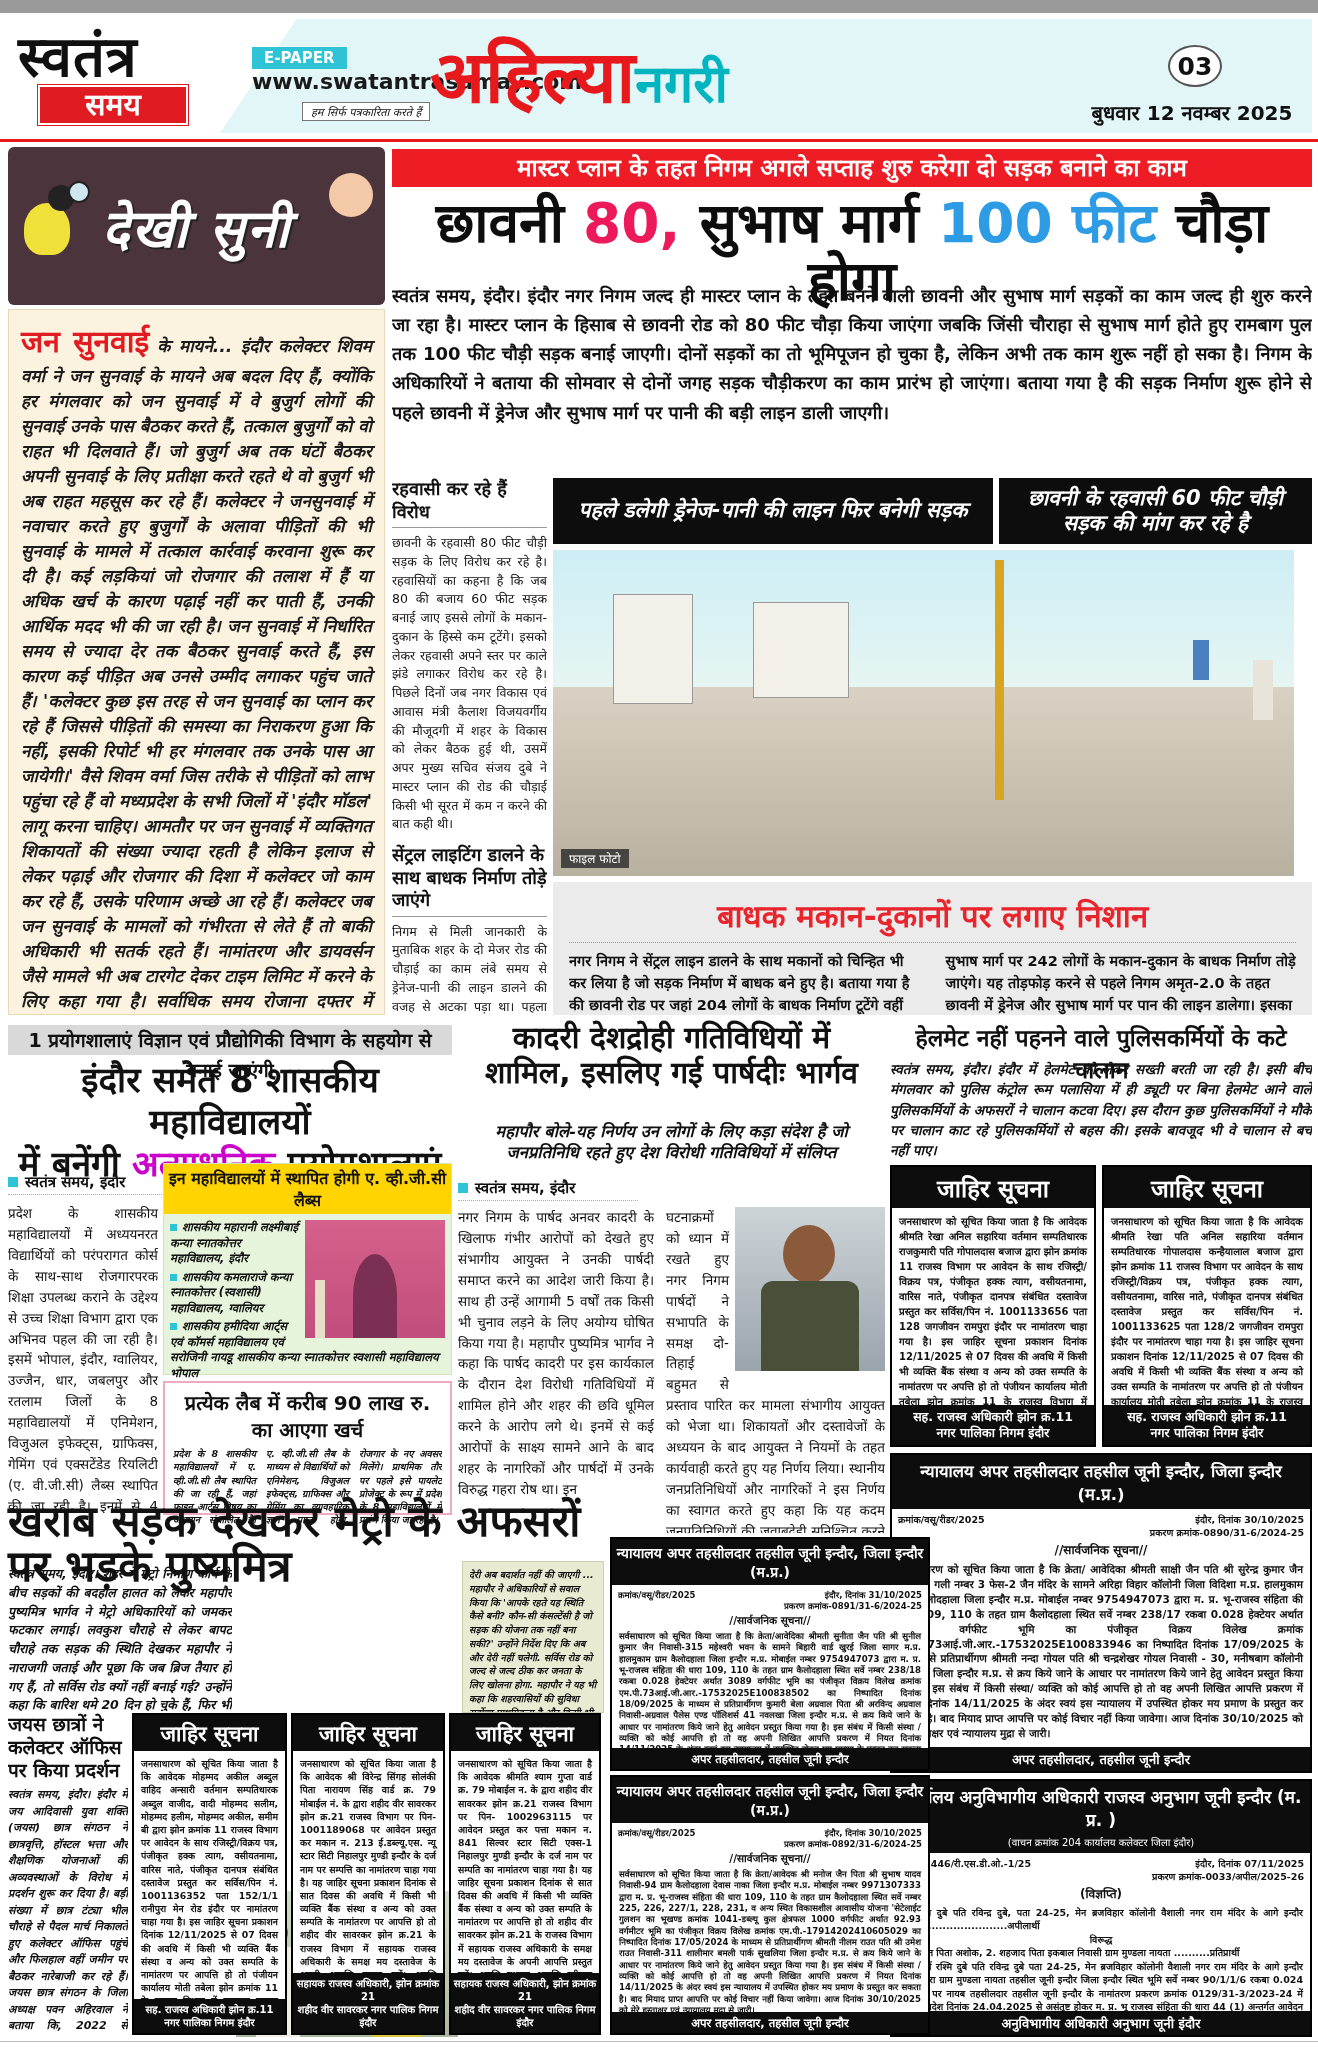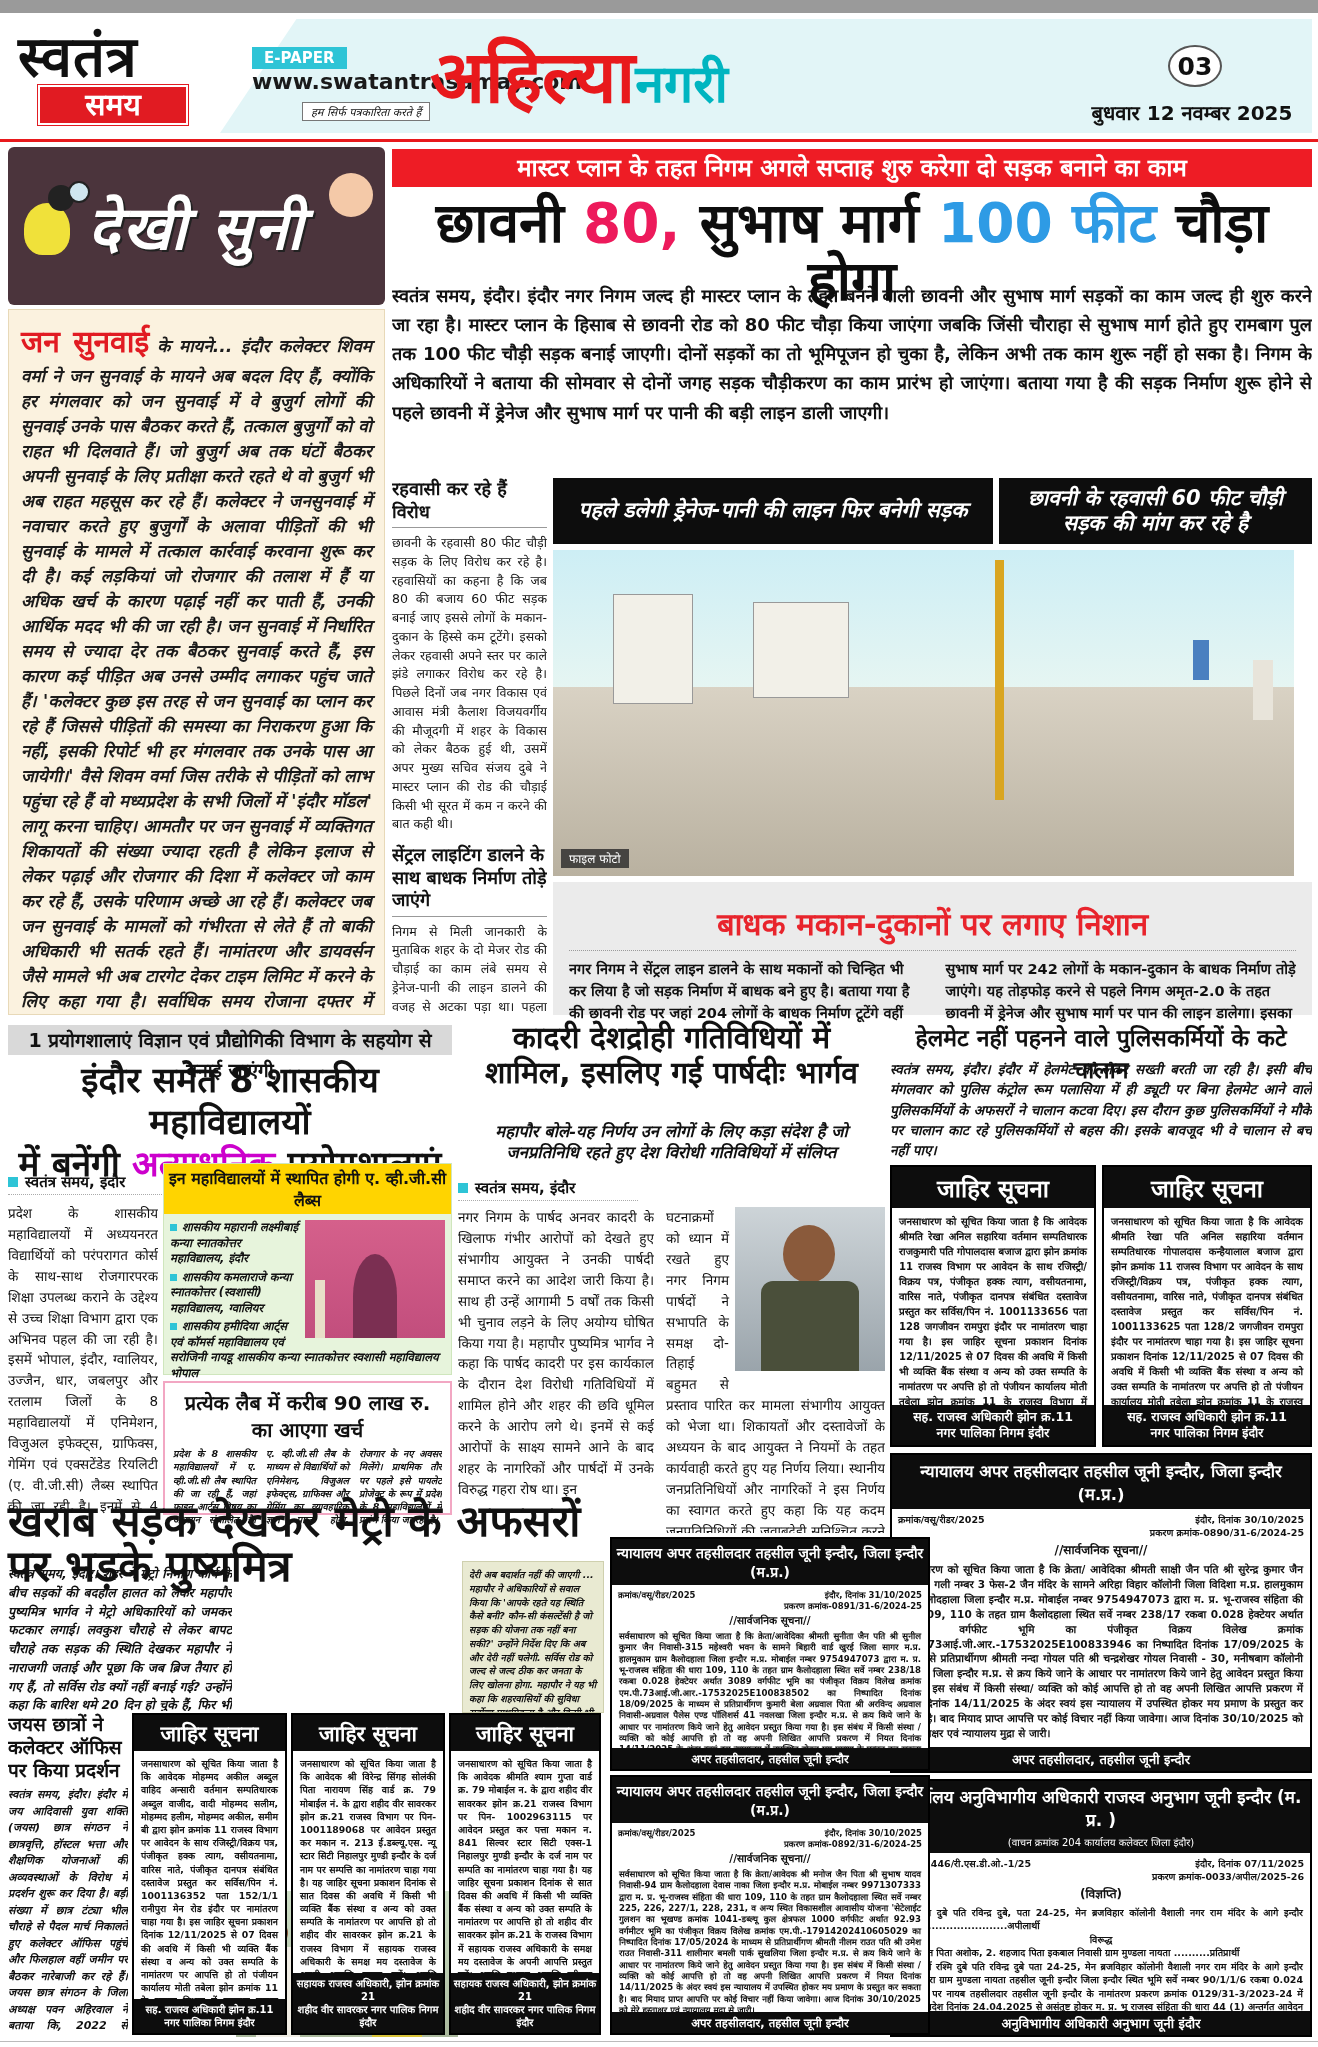--- a/index.html
+++ b/index.html
@@ -19,36 +19,36 @@
   .site{font-size:22px;font-weight:600;color:#1a1a1a}
   .tagline{font-size:11px;font-style:italic;border:1px solid #777;padding:1px 8px;display:inline-block;background:#fff}
   .mast-red{color:#e8191c;font-size:72px;font-weight:800;line-height:1}
   .mast-cyan{color:#00b5c0;font-size:52px;font-weight:800;line-height:1}
   .pgnum{border:2px solid #555;border-radius:50%;width:54px;height:42px;text-align:center;font-weight:800;font-size:25px;line-height:40px;background:#fff}
   .hdr-date{font-weight:800;font-size:20px}
   .red-rule{background:#e8191c}
 
   
   .ds-head{background:#4b343c;border-radius:6px;position:relative;overflow:hidden}
-  .ds-title{color:#fff;font-size:60px;font-weight:800;font-style:italic;text-shadow:2px 2px 0 #222;letter-spacing:2px}
+  .ds-title{color:#fff;font-size:52px;font-weight:800;font-style:italic;text-shadow:2px 2px 0 #222;letter-spacing:2px}
   .ds-body{background:#fbf2df;border:1px solid #e8d9b8;padding:10px 12px;font-size:17px;font-weight:600;font-style:italic;line-height:1.47;color:#1c1c1c}
   .ds-label{color:#e11b22;font-weight:800;font-size:30px;font-style:normal;padding-right:8px}
 
   
   .kicker{background:#ee1c25;color:#fff;font-weight:800;font-size:24px;text-align:center;line-height:38px}
   .headline1{font-size:55px;font-weight:800;text-align:center;line-height:1.05;color:#0d0d0d}
   .hl-pink{color:#ed1a5b}
   .hl-blue{color:#2e9be5}
   .intro{font-size:18px;font-weight:600;line-height:1.62}
   .lead-in{font-weight:800}
   .subhead{font-weight:800;font-size:18px;line-height:1.25;border-bottom:1px solid #999;padding-bottom:4px;margin-bottom:6px}
   .subbody{font-size:12.5px;font-weight:500;line-height:1.5}
   .blackbox{background:#0d0d0d;color:#fff;font-weight:800;font-style:italic;font-size:21px;text-align:center;display:flex;align-items:center;justify-content:center;line-height:1.2;padding:4px 10px}
   .photo-cap{position:absolute;left:8px;bottom:8px;background:rgba(40,40,40,.8);color:#fff;font-size:12px;padding:1px 8px}
-  .badhak{background:#ebebeb;padding:20px 16px}
+  .badhak{background:#ebebeb;padding:12px 16px}
   .badhak-h{color:#e8242c;font-weight:800;font-size:31px;text-align:center;border-bottom:1px dotted #9a9a9a;padding-bottom:6px;margin-bottom:8px}
   .badhak-cols{column-count:2;column-gap:26px;font-size:14.5px;font-weight:600;line-height:1.5}
 
   
   .stripA{background:#d9d9d9;font-weight:800;font-size:19px;text-align:center;line-height:30px}
   .headA{font-size:35px;font-weight:800;text-align:center;line-height:1.2}
   .magenta{color:#cc00cc}
   .byline{font-weight:800;font-size:15px;border-bottom:1px dotted #aaa;padding-bottom:3px}
   .byline .sq{display:inline-block;width:10px;height:10px;background:#2ec4d6;margin-right:7px}
   .bodysm{font-size:13.5px;font-weight:500;line-height:1.55}

